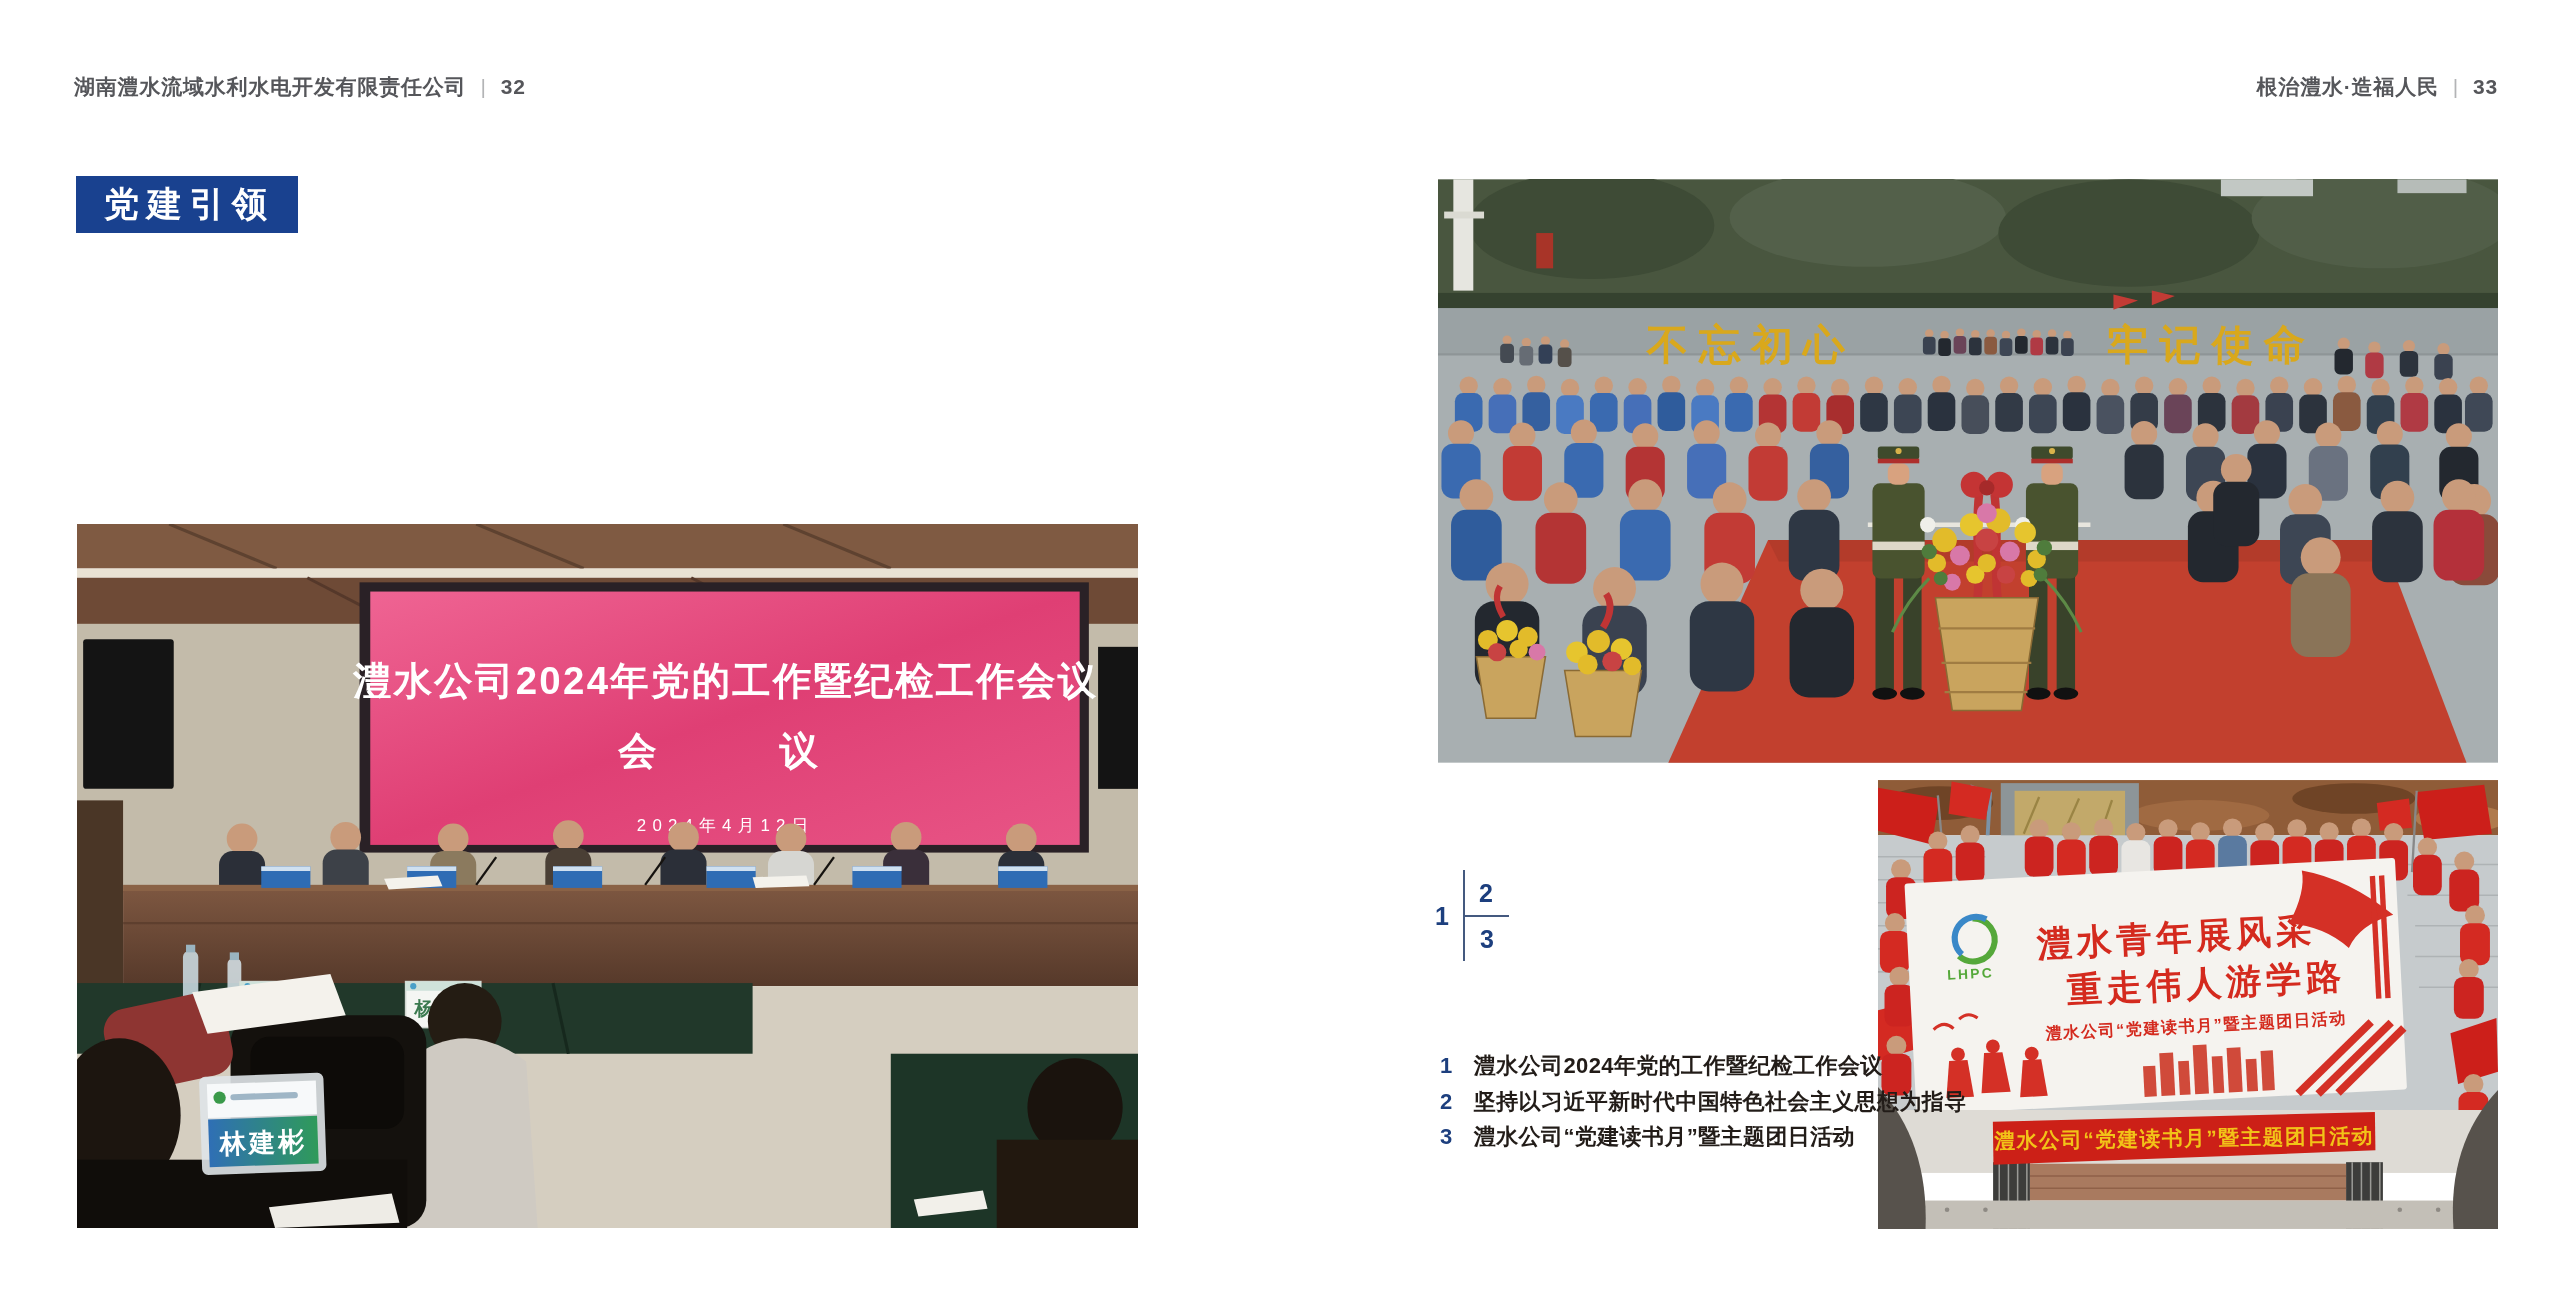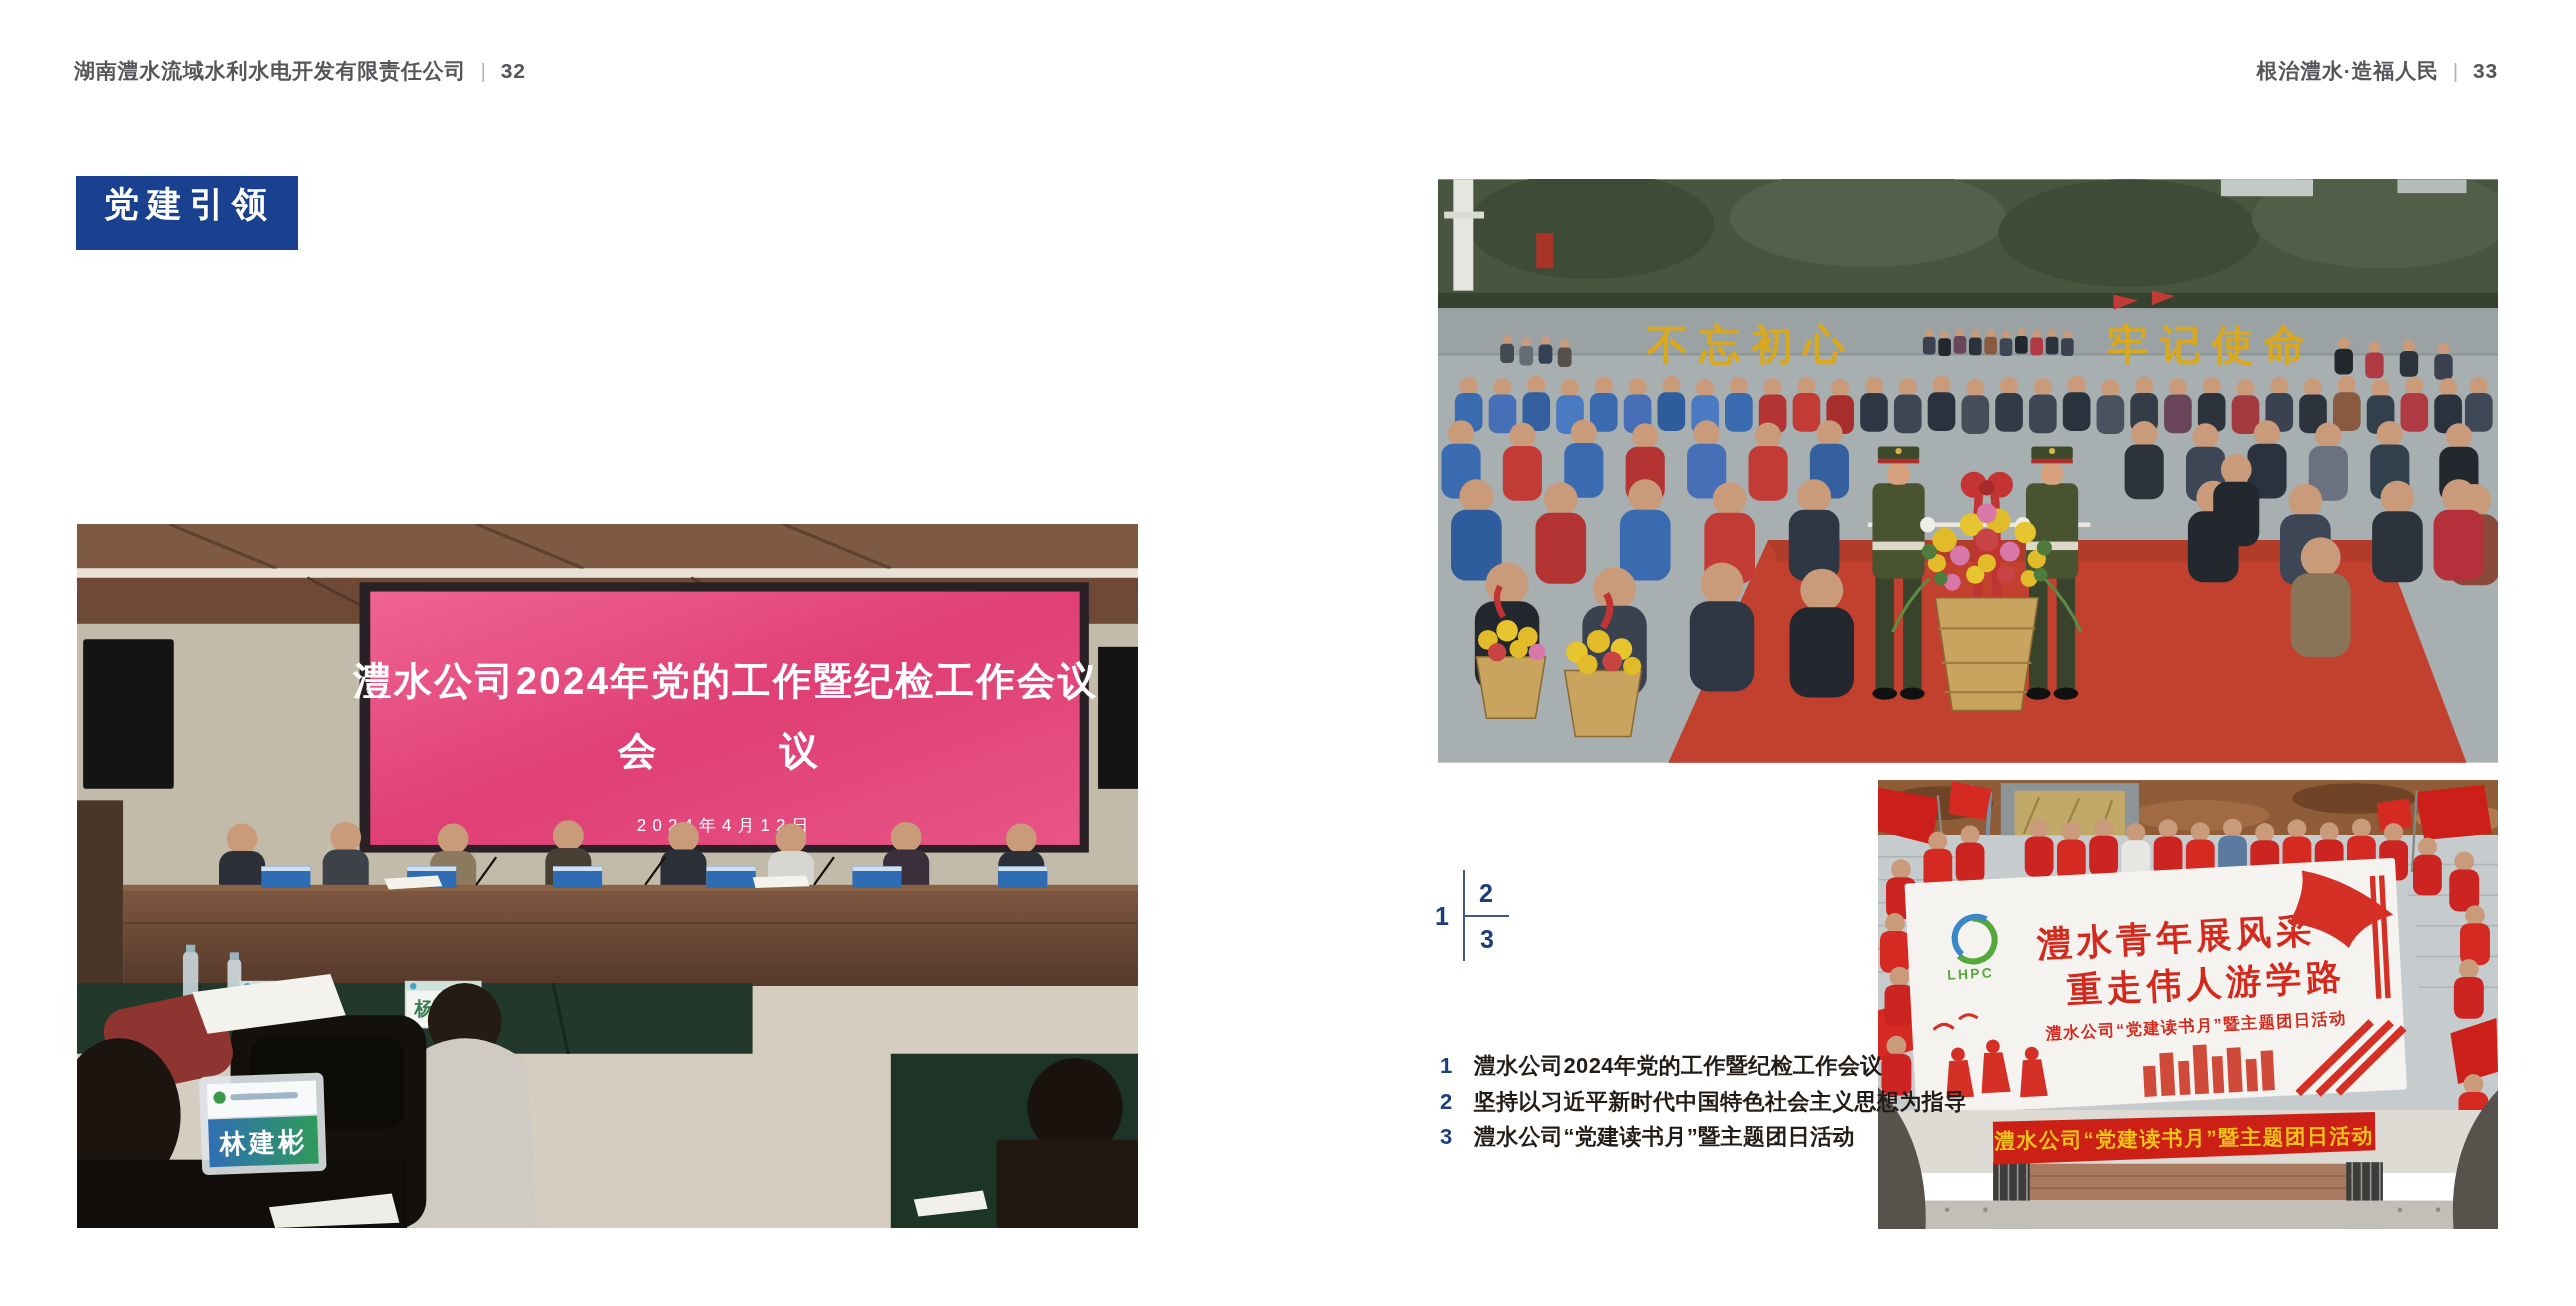--- a/index.html
+++ b/index.html
@@ -3,30 +3,30 @@
 <meta charset="utf-8">
 <style>
   html,body{margin:0;padding:0;background:#e8e8e8;}
   .spread{
     position:relative;width:2576px;height:1306px;background:#ffffff;overflow:hidden;
     font-family:"Liberation Sans","DejaVu Sans",sans-serif;color:#2a2320;
   }
   svg text{font-family:"Liberation Sans","DejaVu Sans",sans-serif;}
 
   
-  .hdr{position:absolute;top:57px;font-size:21px;font-weight:bold;color:#55565a;letter-spacing:0.8px;white-space:nowrap;}
+  .hdr{position:absolute;top:73px;font-size:21px;font-weight:bold;color:#55565a;letter-spacing:0.8px;white-space:nowrap;}
   .hdr-left{left:74px;}
   .hdr-right{right:78px;margin-left:23px;}
   .hdr .sep{color:#b3b4b6;font-weight:400;margin:0 14px;}
   .hdr .pagenum{font-weight:bold;color:#55565a;}
 
   
   .badge{
     position:absolute;left:76px;top:176px;background:#19418f;color:#ffffff;
-    font-size:35px;font-weight:bold;letter-spacing:7.7px;padding:10px 23px 29px 28px;line-height:1;
+    font-size:35px;font-weight:bold;letter-spacing:7.7px;padding:10px 23px 12px 28px;line-height:1;
   }
 
   
   .body-par{
     position:absolute;left:458px;top:286px;width:689px;
     font-size:21px;line-height:40px;font-weight:600;color:#2a2320;
     text-align:justify;text-indent:2em;letter-spacing:0.4px;
   }
 
   

